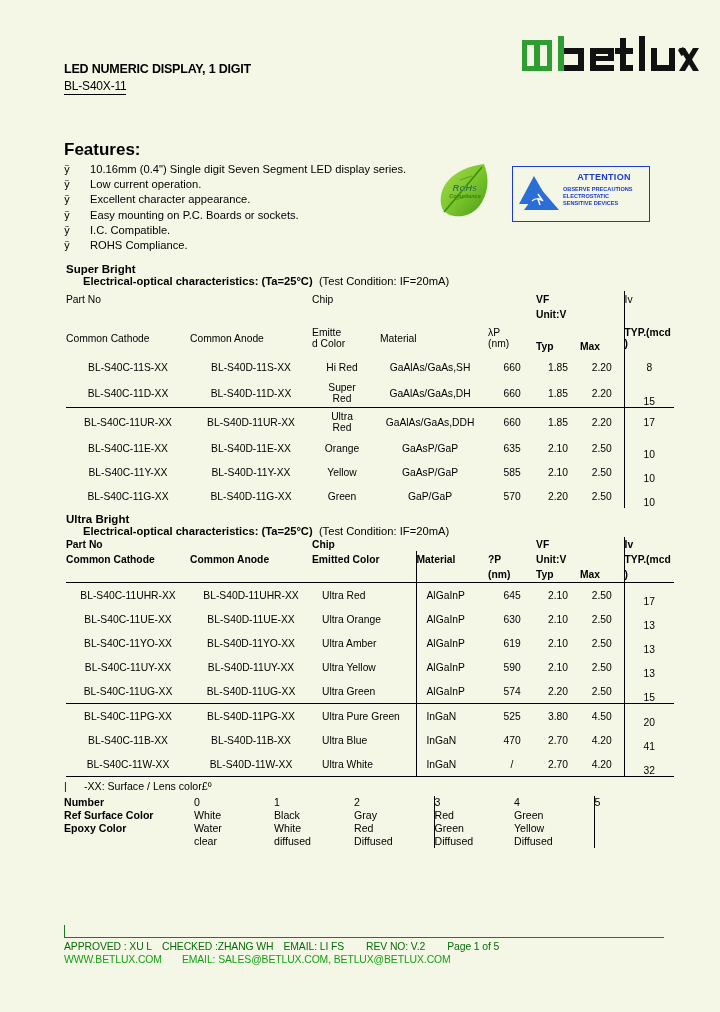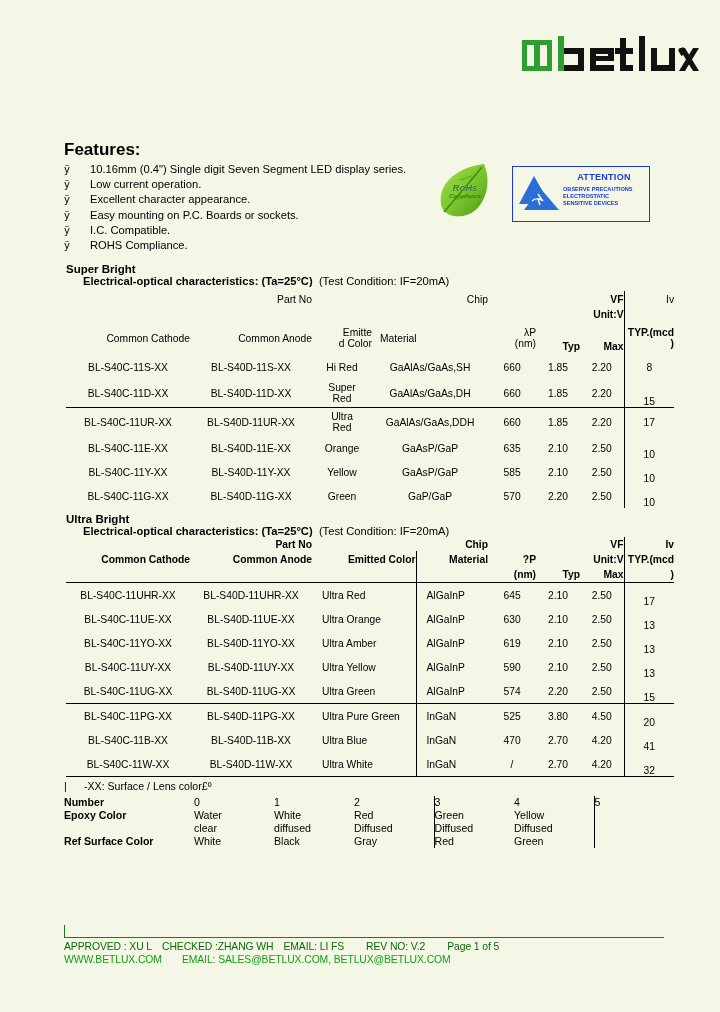--- a/index.html
+++ b/index.html
@@ -148,21 +148,21 @@
     border-collapse: collapse;
     width: 608px;
     table-layout: fixed;
   }
   table.spec td, table.spec th {
     padding: 0;
     font-weight: normal;
     vertical-align: middle;
     font-size: 10.3px;
   }
-  .hdr-cell { font-size: 10.3px; text-align: right; }
+  .hdr-cell { font-size: 10.3px; text-align: left; }
   .hrule   { border-bottom: 1.3px solid #000; }
   .vrule   { border-left: 1.3px solid #000; }
 
   .c-center { text-align: center; }
   .c-left   { text-align: left; }
 
   
   #sb-wrap { position: absolute; left: 66px; top: 263px; width: 612px; }
   #ub-wrap { position: absolute; left: 66px; top: 513px; width: 612px; }
 
@@ -222,20 +222,24 @@
     white-space: nowrap;
     letter-spacing: -0.1px;
   }
   .foot-line2 .sp2 { display: inline-block; width: 20px; }
 </style>
 </head>
 <body>
 
 <div class="header">
 
+  <div class="title-block">
+    <div class="doc-title">LED NUMERIC DISPLAY, 1 DIGIT</div>
+    <div class="doc-partno">BL-S40X-11</div>
+  </div>
 
   <div class="logo">
     <svg width="180" height="46" viewBox="0 0 180 46">
 
       <g fill="#2e9e32">
         <rect x="2" y="4" width="30" height="5"></rect>
         <rect x="2" y="4" width="5" height="26"></rect>
         <rect x="27" y="4" width="5" height="26"></rect>
         <rect x="14" y="9" width="6" height="21"></rect>
         <rect x="2" y="30" width="30" height="5"></rect>
@@ -621,55 +625,55 @@
       <tr>
         <td class="lbl">Number</td>
         <td class="cplain">0</td>
         <td class="cplain">1</td>
         <td class="cplain">2</td>
         <td class="cdiv">3</td>
         <td class="cplain">4</td>
         <td class="cdiv">5</td>
       </tr>
       <tr>
-        <td class="lbl">Epoxy Color</td>
-        <td class="cplain">
-          <div>Water</div>
-          <div>clear</div>
-        </td>
-        <td class="cplain">
-          <div>White</div>
-          <div>diffused</div>
-        </td>
-        <td class="cplain">
-          <div>Red</div>
-          <div>Diffused</div>
-        </td>
-        <td class="cdiv">
-          <div>Green</div>
-          <div>Diffused</div>
-        </td>
-        <td class="cplain">
-          <div>Yellow</div>
-          <div>Diffused</div>
-        </td>
-        <td class="cdiv">
-          <div></div>
-          <div></div>
-        </td>
-      </tr>
-      <tr>
         <td class="lbl">Ref Surface Color</td>
         <td class="cplain">White</td>
         <td class="cplain">Black</td>
         <td class="cplain">Gray</td>
         <td class="cdiv">Red</td>
         <td class="cplain">Green</td>
         <td class="cdiv"></td>
       </tr>
+      <tr>
+        <td class="lbl">Epoxy Color</td>
+        <td class="cplain">
+          <div>Water</div>
+          <div>clear</div>
+        </td>
+        <td class="cplain">
+          <div>White</div>
+          <div>diffused</div>
+        </td>
+        <td class="cplain">
+          <div>Red</div>
+          <div>Diffused</div>
+        </td>
+        <td class="cdiv">
+          <div>Green</div>
+          <div>Diffused</div>
+        </td>
+        <td class="cplain">
+          <div>Yellow</div>
+          <div>Diffused</div>
+        </td>
+        <td class="cdiv">
+          <div></div>
+          <div></div>
+        </td>
+      </tr>
     </tbody>
   </table>
 </div>
 
 <div class="footer">
   <div class="foot-rule"></div>
   <div class="foot-line1">
     <span>APPROVED : XU L</span><span class="sp"></span><span>CHECKED :ZHANG WH</span><span class="sp"></span><span>EMAIL: LI FS</span><span class="sp2" style="display:inline-block;width:22px"></span><span>REV NO: V.2</span><span class="sp2" style="display:inline-block;width:22px"></span><span>Page 1 of 5</span>
   </div>
   <div class="foot-line2">

